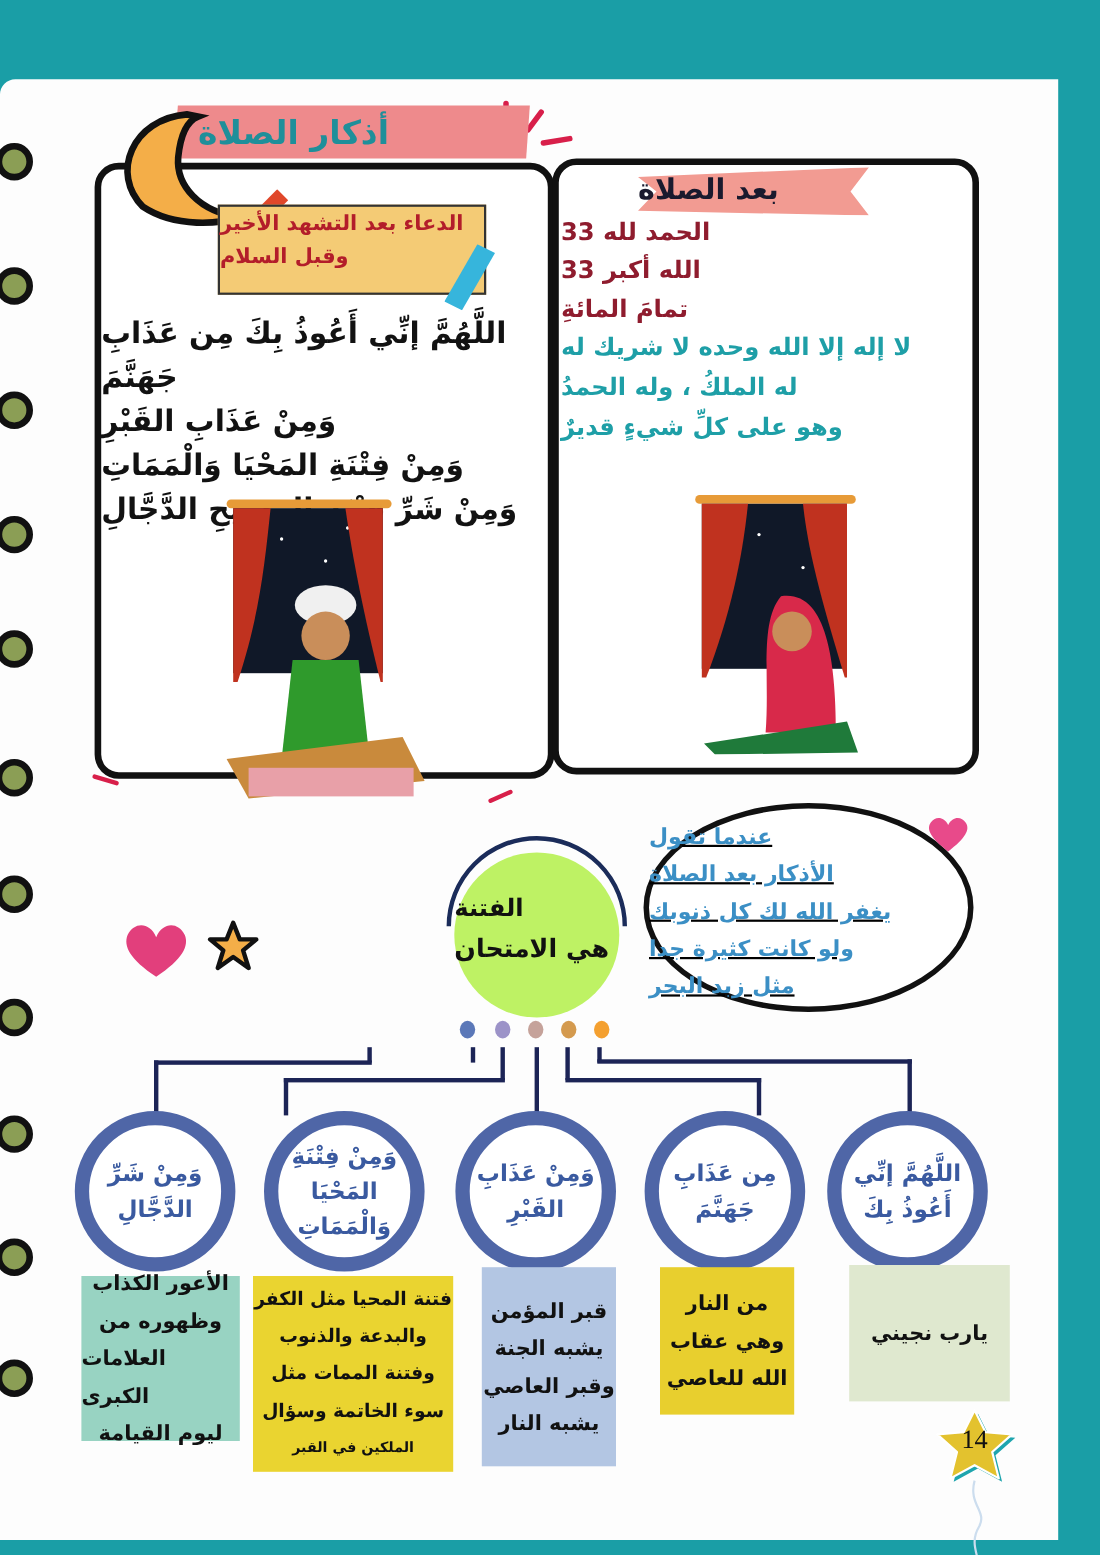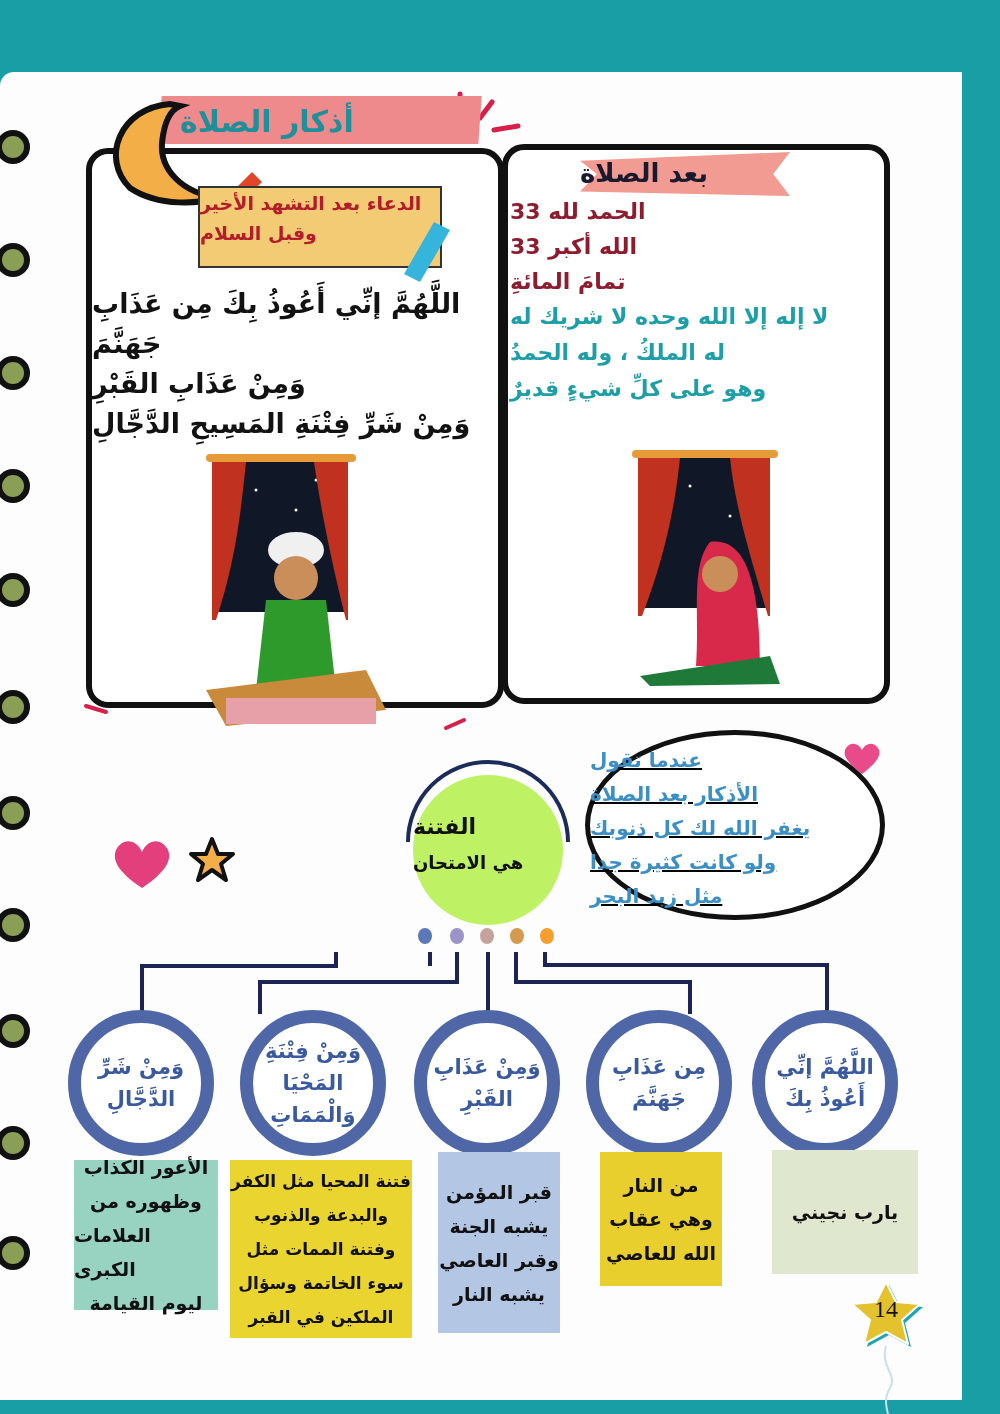--- a/index.html
+++ b/index.html
@@ -62,20 +62,21 @@
 <div class="yellow-box">
   <div class="ar">الدعاء بعد التشهد الأخير</div>
   <div class="ar">وقبل السلام</div>
 </div>
 <svg class="abs" style="left:404px;top:222px" width="50" height="60">
     <polygon points="30,0 46,8 16,60 0,52" fill="#36b5dc"></polygon>
   </svg>
 <div class="abs" style="left:92px;top:284px;width:410px;">
   <div class="ar dua-line">اللَّهُمَّ إنِّي أَعُوذُ بِكَ مِن عَذَابِ جَهَنَّمَ</div>
   <div class="ar dua-line">وَمِنْ عَذَابِ القَبْرِ</div>
+  <div class="ar dua-line">وَمِنْ فِتْنَةِ المَحْيَا وَالْمَمَاتِ</div>
   <div class="ar dua-line">وَمِنْ شَرِّ فِتْنَةِ المَسِيحِ الدَّجَّالِ</div>
 </div>
 
 <svg class="abs" style="left:196px;top:450px" width="210" height="280">
   <rect x="10" y="4" width="150" height="8" rx="4" fill="#e79b38"></rect>
   <rect x="16" y="12" width="136" height="150" fill="#101828"></rect>
   <circle cx="60" cy="40" r="1.5" fill="#fff"></circle>
     <circle cx="100" cy="60" r="1.5" fill="#fff"></circle>
     <circle cx="120" cy="30" r="1.5" fill="#fff"></circle>
   <path d="M16 12 L50 12 C45 60 40 110 20 170 L16 170 Z" fill="#c0321f"></path>
@@ -137,21 +138,21 @@
 <svg class="abs" style="left:188px;top:836px" width="48" height="48">
   <polygon points="24,3 30,18 45,18 33,28 38,44 24,34 10,44 15,28 3,18 18,18" fill="#f4ae48" stroke="#111" stroke-width="4" stroke-linejoin="round"></polygon>
 </svg>
 
 <svg class="abs" style="left:400px;top:760px" width="176" height="90">
   <path d="M8 82 A80 80 0 0 1 168 82" fill="none" stroke="#1b2c5a" stroke-width="4"></path>
 </svg>
 <div class="big-circle">
   <div style="padding-top:34px">
     <div class="ar" style="font-size:22px;color:#111;line-height:36px;">الفتنة</div>
-    <div class="ar" style="font-size:18px;color:#111;line-height:36px;">هي الامتحان</div>
+    <div class="ar" style="font-size:23px;color:#111;line-height:36px;">هي الامتحان</div>
   </div>
 </div>
 
 <div class="dot" style="left:418px;background:#5b78b8"></div>
 <div class="dot" style="left:450px;background:#9c93c8"></div>
 <div class="dot" style="left:480px;background:#c5a29a"></div>
 <div class="dot" style="left:510px;background:#d49a4e"></div>
 <div class="dot" style="left:540px;background:#f4a030"></div>
 
 <div class="line" style="left:334px;top:952px;width:4px;height:14px"></div>
@@ -204,21 +205,21 @@
   <div class="ar">قبر المؤمن</div>
   <div class="ar">يشبه الجنة</div>
   <div class="ar">وقبر العاصي</div>
   <div class="ar">يشبه النار</div>
 </div>
 <div class="box" style="left:230px;top:1160px;width:182px;height:178px;background:#ead430">
   <div class="ar" style="font-size:17px">فتنة المحيا مثل الكفر</div>
   <div class="ar" style="font-size:17px">والبدعة والذنوب</div>
   <div class="ar" style="font-size:17px">وفتنة الممات مثل</div>
   <div class="ar" style="font-size:17px">سوء الخاتمة وسؤال</div>
-  <div class="ar" style="font-size:17px">الملكين في القبر</div>
+  <div class="ar" style="font-size:13px">الملكين في القبر</div>
 </div>
 <div class="box" style="left:74px;top:1160px;width:144px;height:150px;background:#98d3c2">
   <div class="ar">الأعور الكذاب</div>
   <div class="ar">وظهوره من</div>
   <div class="ar">العلامات الكبرى</div>
   <div class="ar">ليوم القيامة</div>
 </div>
 
 <svg class="abs" style="left:846px;top:1278px" width="80" height="136">
   <polygon points="40,4 50,24 74,26 56,42 62,66 40,54 18,66 24,42 6,26 30,24" fill="#1fa5ae" transform="translate(3,3)"></polygon>

